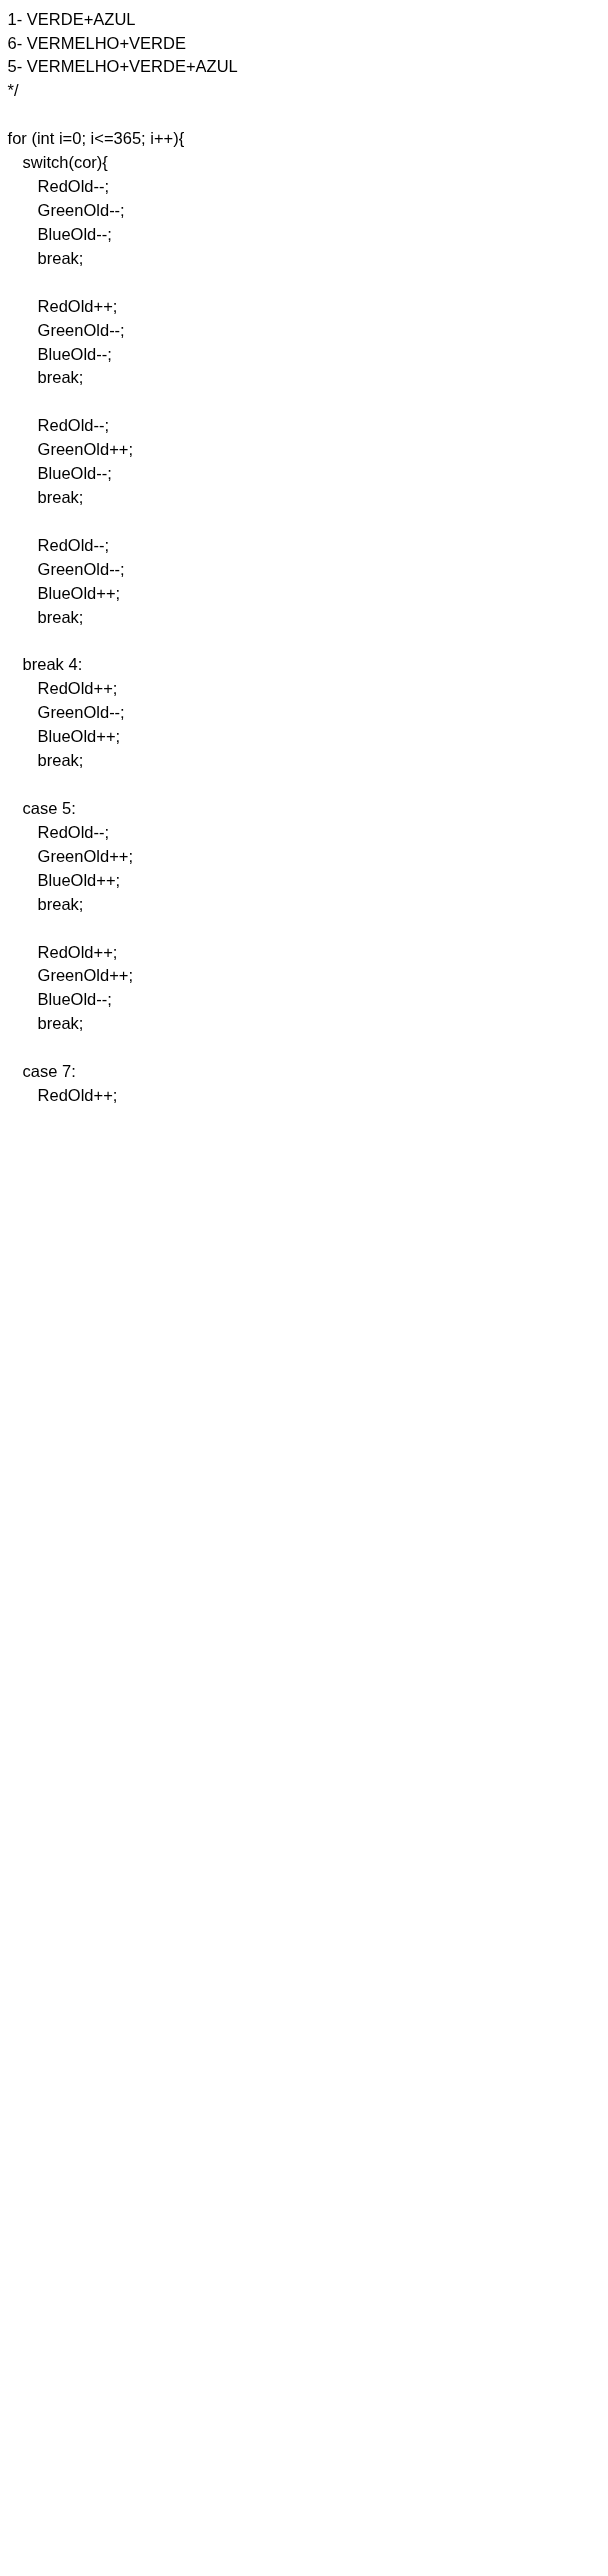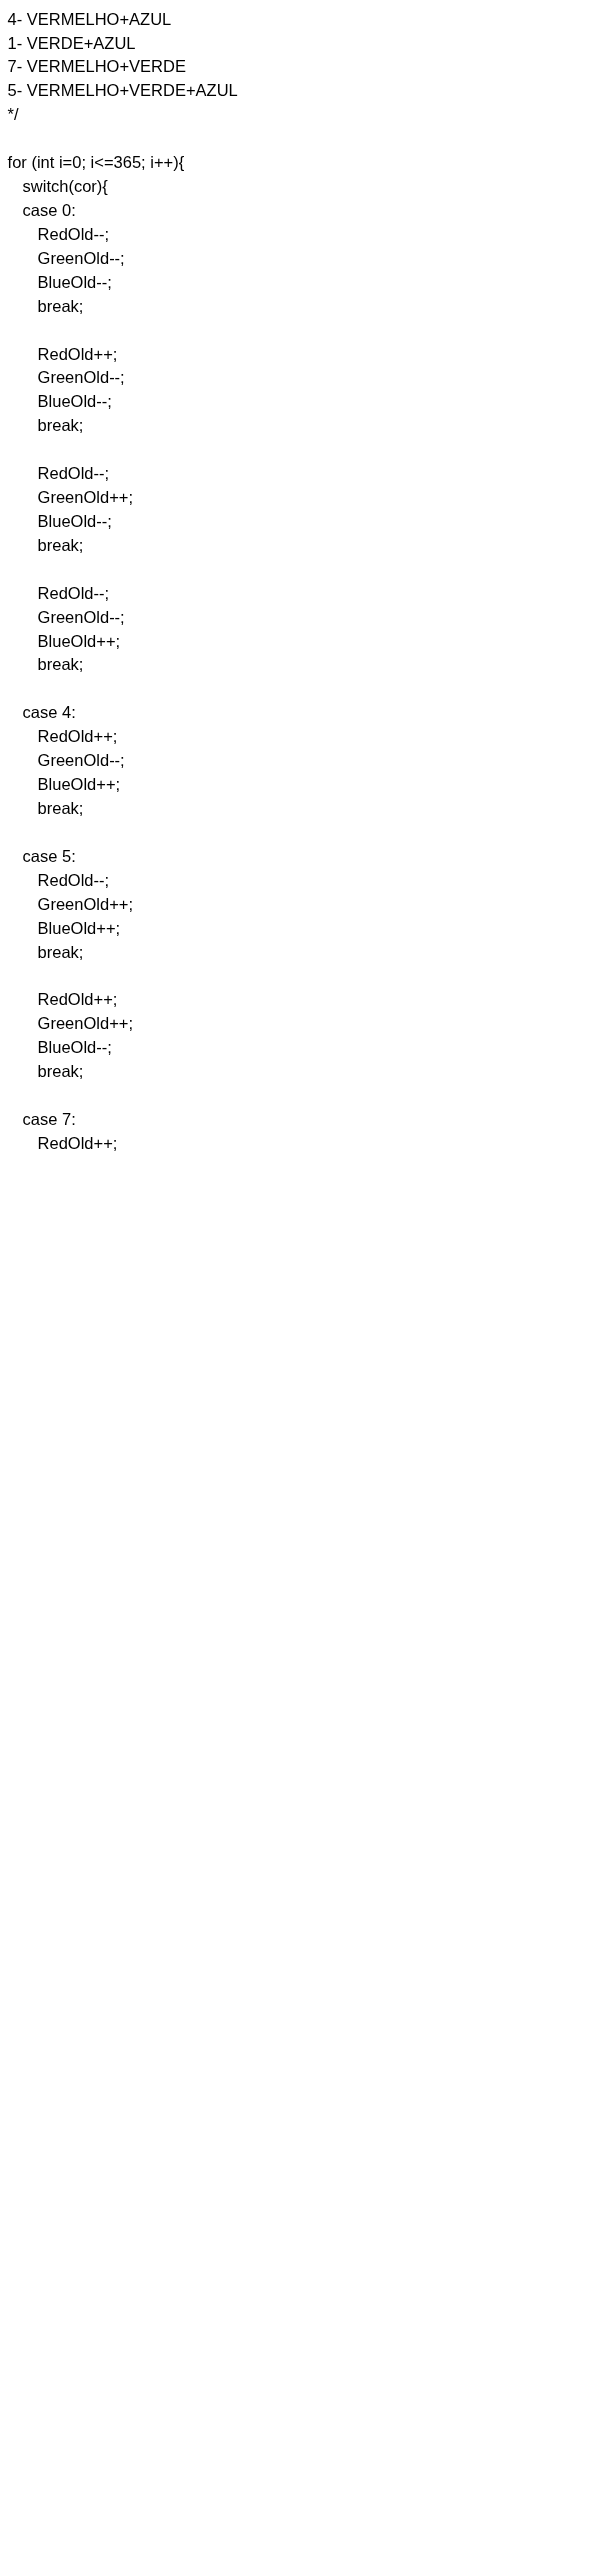--- a/index.html
+++ b/index.html
@@ -14,50 +14,48 @@
     box-sizing: border-box;
   }
   .in1 { padding-left: 15px; }
   .in2 { padding-left: 30px; }
   .line { white-space: pre; }
 </style>
 </head>
 <body>
 
 <div id="code-container">
-    <div class="line">4- VERMELHO+AZUL</div>
     <div class="line">1- VERDE+AZUL</div>
-    <div class="line">7- VERMELHO+VERDE</div>
+    <div class="line">6- VERMELHO+VERDE</div>
     <div class="line">5- VERMELHO+VERDE+AZUL</div>
     <div class="line">*/</div>
     <div class="line">&nbsp;</div>
     <div class="line">for (int i=0; i&lt;=365; i++){</div>
     <div class="line in1">switch(cor){</div>
-    <div class="line in1">case 0:</div>
     <div class="line in2">RedOld--;</div>
     <div class="line in2">GreenOld--;</div>
     <div class="line in2">BlueOld--;</div>
     <div class="line in2">break;</div>
     <div class="line">&nbsp;</div>
     <div class="line in2">RedOld++;</div>
     <div class="line in2">GreenOld--;</div>
     <div class="line in2">BlueOld--;</div>
     <div class="line in2">break;</div>
     <div class="line">&nbsp;</div>
     <div class="line in2">RedOld--;</div>
     <div class="line in2">GreenOld++;</div>
     <div class="line in2">BlueOld--;</div>
     <div class="line in2">break;</div>
     <div class="line">&nbsp;</div>
     <div class="line in2">RedOld--;</div>
     <div class="line in2">GreenOld--;</div>
     <div class="line in2">BlueOld++;</div>
     <div class="line in2">break;</div>
     <div class="line">&nbsp;</div>
-    <div class="line in1">case 4:</div>
+    <div class="line in1">break 4:</div>
     <div class="line in2">RedOld++;</div>
     <div class="line in2">GreenOld--;</div>
     <div class="line in2">BlueOld++;</div>
     <div class="line in2">break;</div>
     <div class="line">&nbsp;</div>
     <div class="line in1">case 5:</div>
     <div class="line in2">RedOld--;</div>
     <div class="line in2">GreenOld++;</div>
     <div class="line in2">BlueOld++;</div>
     <div class="line in2">break;</div>

